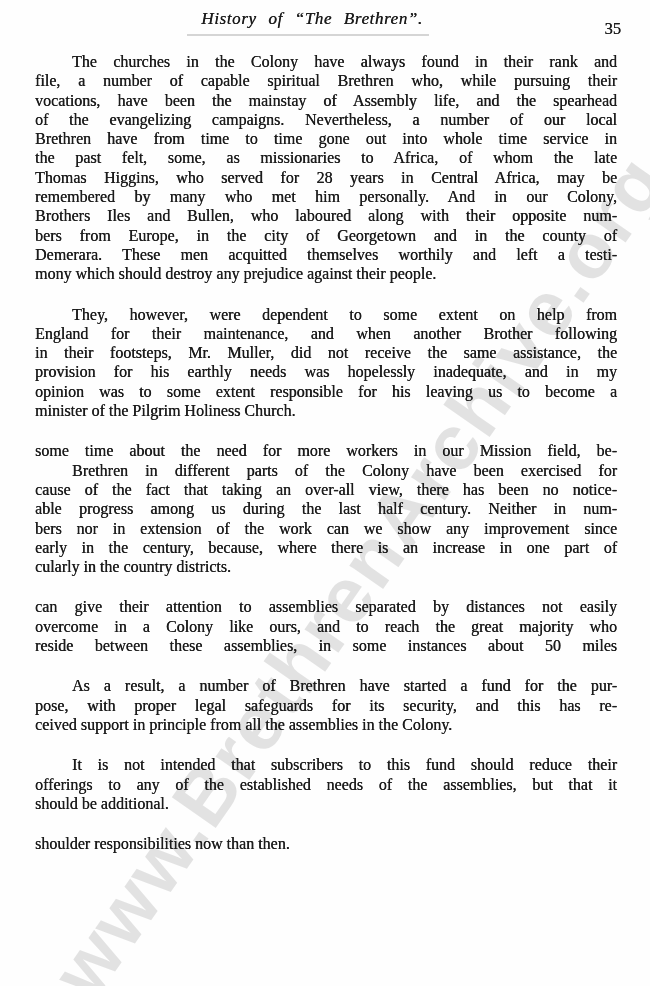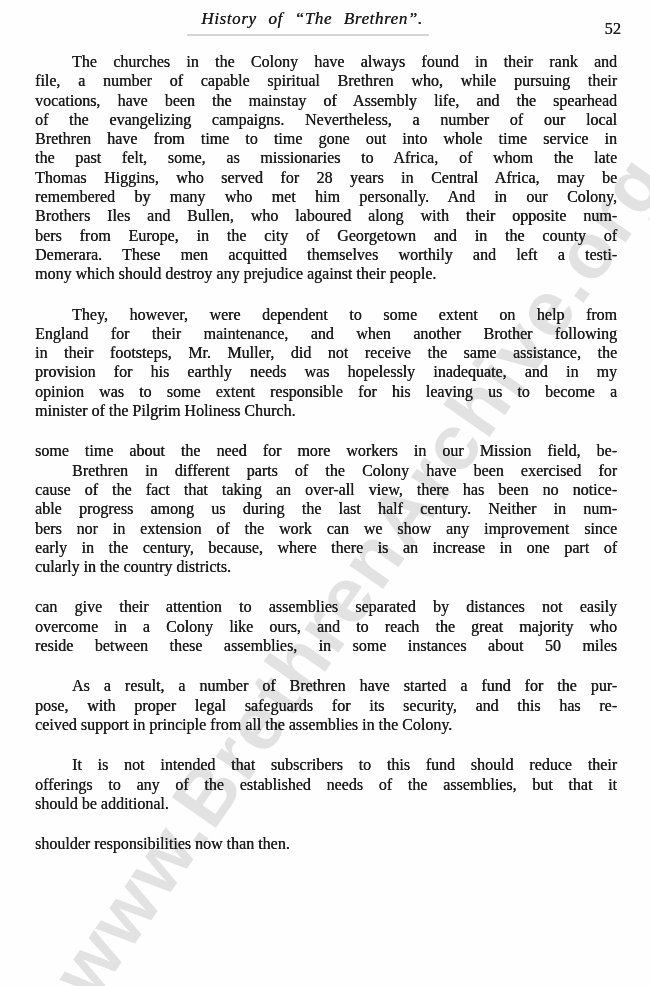--- a/index.html
+++ b/index.html
@@ -78,21 +78,21 @@
 </style>
 </head>
 <body>
 
 <div class="page">
   <div class="watermark">www.BrethrenArchive.org</div>
 
   <div class="content">
     <div class="running-head">
       <span class="page-title">History of “The Brethren”.</span>
-      <span class="page-number">52</span>
+      <span class="page-number">35</span>
     </div>
 
     <div class="page-body">
 
     <div class="paragraph">
           <div class="line first">The churches in the Colony have always found in their rank and</div>
           <div class="line">file, a number of capable spiritual Brethren who, while pursuing their</div>
           <div class="line">vocations, have been the mainstay of Assembly life, and the spearhead</div>
           <div class="line">of the evangelizing campaigns. Nevertheless, a number of our local</div>
           <div class="line">Brethren have from time to time gone out into whole time service in</div>

